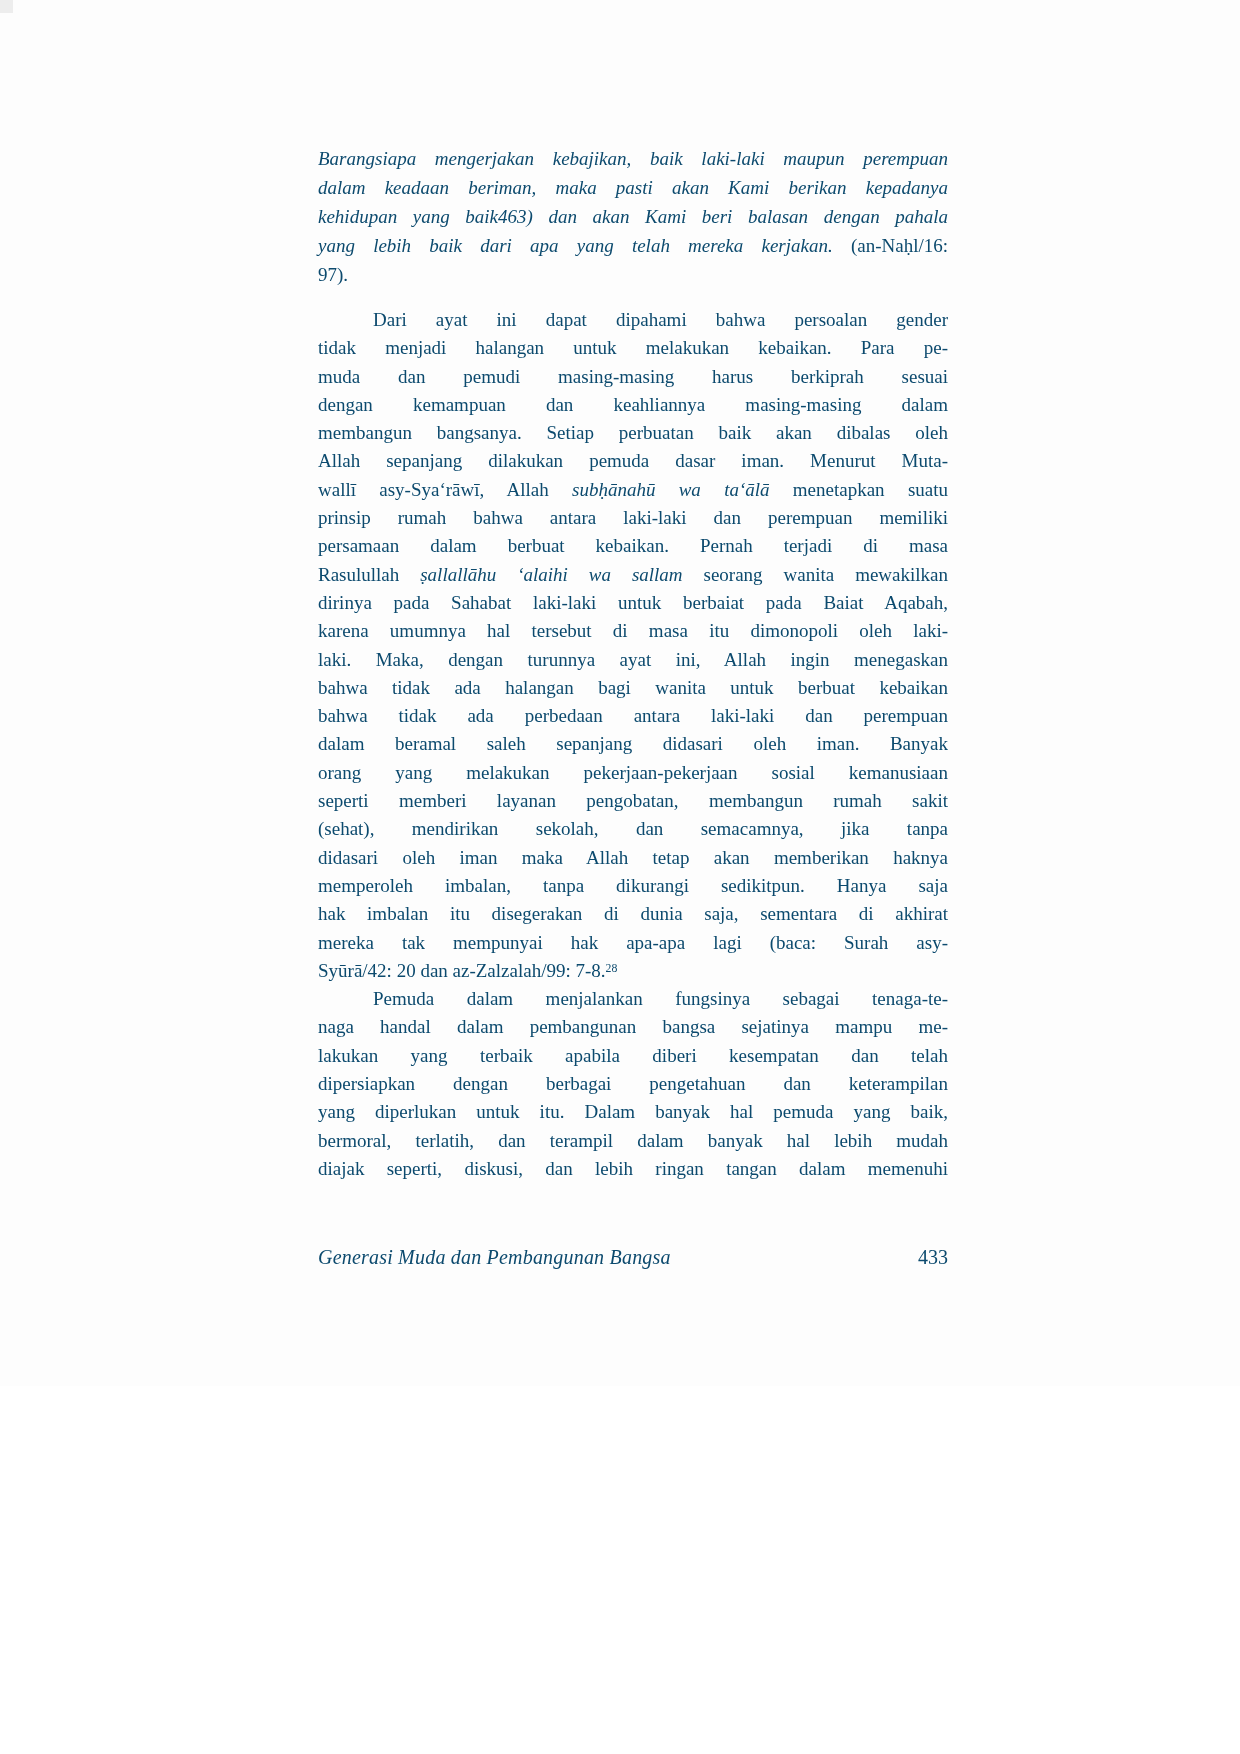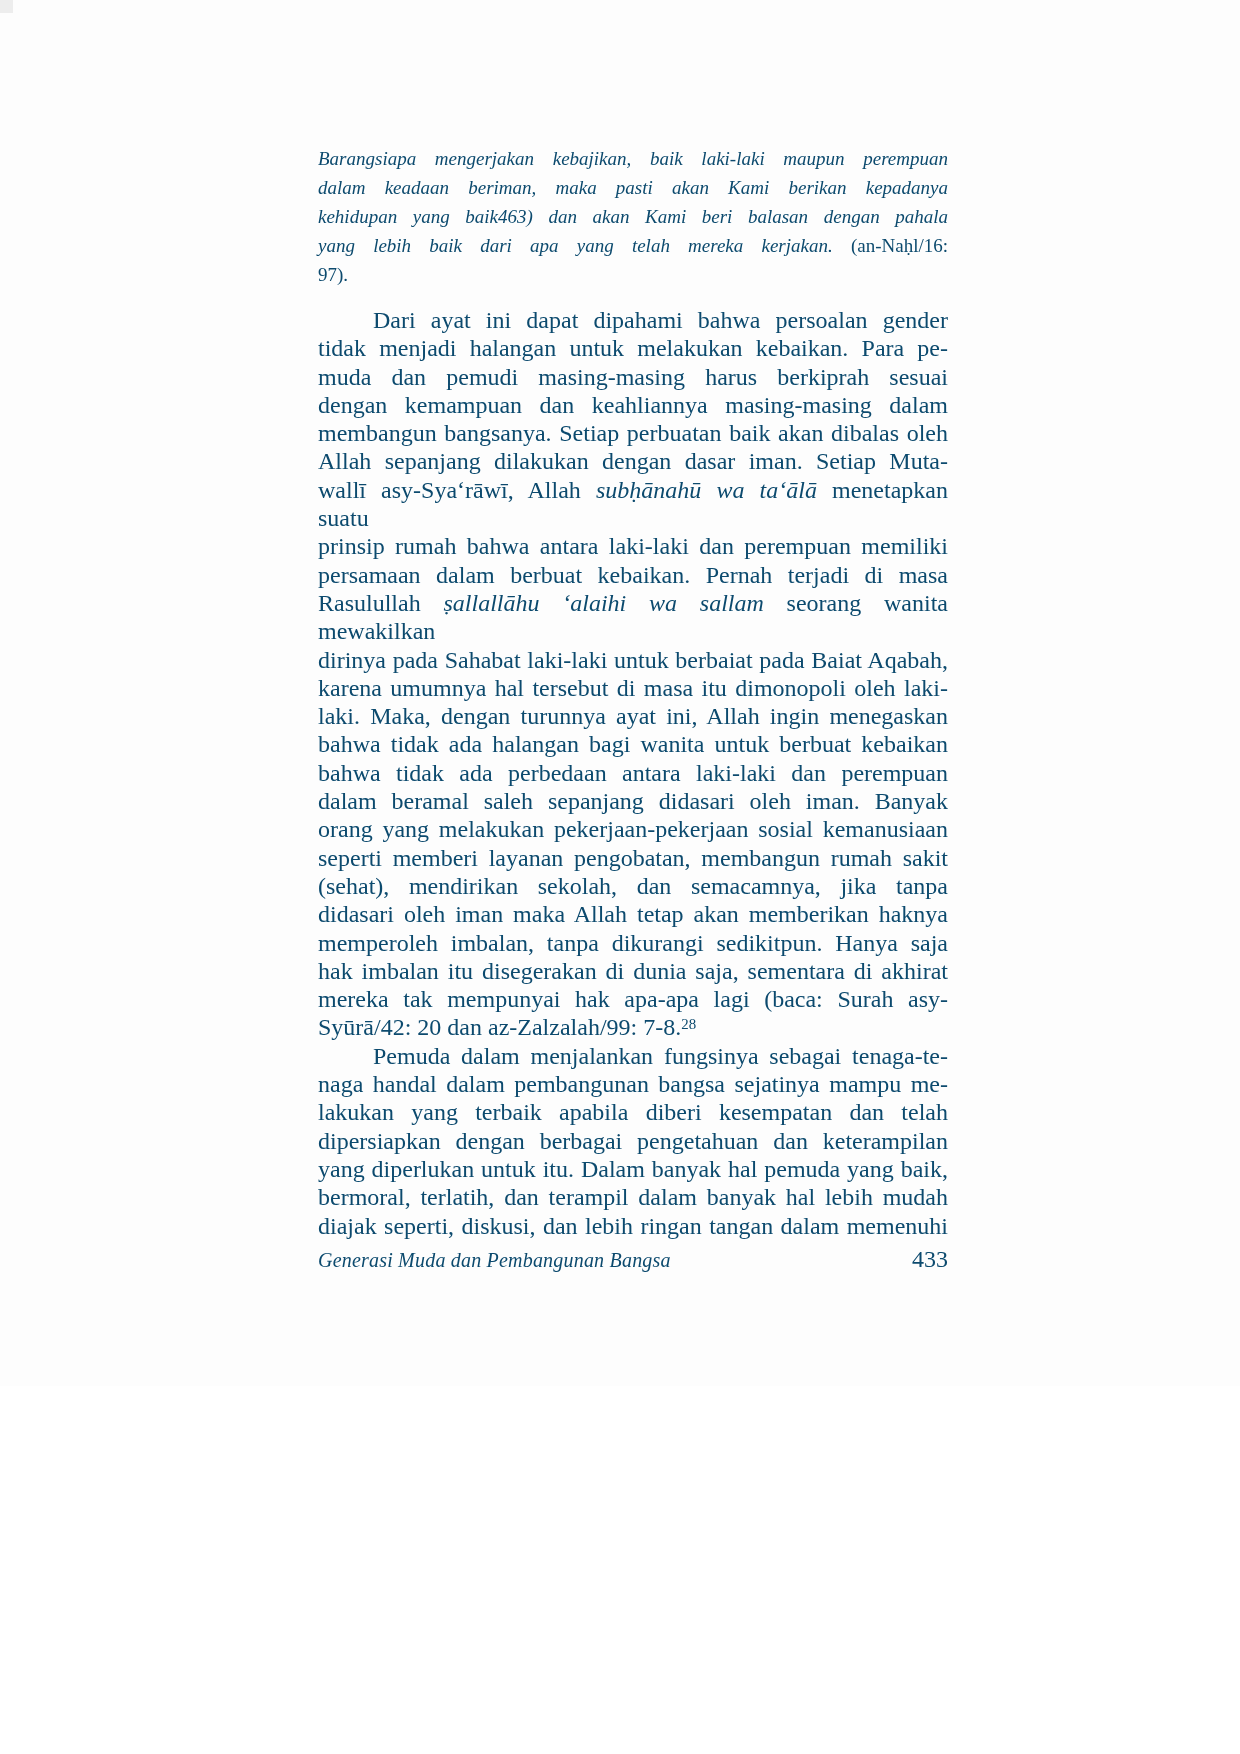--- a/index.html
+++ b/index.html
@@ -29,21 +29,21 @@
     left: 318px;
     top: 144px;
     width: 630px;
   }
   .quote-block {
     font-size: 19px;
     line-height: 29px;
     margin-bottom: 17px;
   }
   .body-block {
-    font-size: 24px;
+    font-size: 19px;
     line-height: 28.3px;
   }
   .line {
     text-align: justify;
     text-align-last: justify;
   }
   .line.natural {
     text-align: center;
     text-align-last: left;
   }
@@ -68,21 +68,21 @@
     display: flex;
     justify-content: space-between;
     align-items: baseline;
   }
   .running-title {
     font-style: italic;
     font-size: 20px;
     letter-spacing: 0.2px;
   }
   .page-number {
-    font-size: 24px;
+    font-size: 20px;
   }
 </style>
 </head>
 <body>
 
 <div class="page">
 
   <div class="scan-artifact"></div>
 
   <main class="text-column">
@@ -95,21 +95,21 @@
         <div class="line natural"><span>97).</span></div>
       </section>
 
     <section class="body-block">
       <div class="paragraph">
           <div class="line ind"><span>Dari ayat ini dapat dipahami bahwa persoalan gender</span></div>
           <div class="line"><span>tidak menjadi halangan untuk melakukan kebaikan. Para pe-</span></div>
           <div class="line"><span>muda dan pemudi masing-masing harus berkiprah sesuai</span></div>
           <div class="line"><span>dengan kemampuan dan keahliannya masing-masing dalam</span></div>
           <div class="line"><span>membangun bangsanya. Setiap perbuatan baik akan dibalas oleh</span></div>
-          <div class="line"><span>Allah sepanjang dilakukan dengan dasar iman. Setiap Muta-</span></div>
+          <div class="line"><span>Allah sepanjang dilakukan pemuda dasar iman. Menurut Muta-</span></div>
           <div class="line"><span>wallī asy-Sya‘rāwī, Allah </span><em>subḥānahū wa ta‘ālā</em><span> menetapkan suatu</span></div>
           <div class="line"><span>prinsip rumah bahwa antara laki-laki dan perempuan memiliki</span></div>
           <div class="line"><span>persamaan dalam berbuat kebaikan. Pernah terjadi di masa</span></div>
           <div class="line"><span>Rasulullah </span><em>ṣallallāhu ‘alaihi wa sallam</em><span> seorang wanita mewakilkan</span></div>
           <div class="line"><span>dirinya pada Sahabat laki-laki untuk berbaiat pada Baiat Aqabah,</span></div>
           <div class="line"><span>karena umumnya hal tersebut di masa itu dimonopoli oleh laki-</span></div>
           <div class="line"><span>laki. Maka, dengan turunnya ayat ini, Allah ingin menegaskan</span></div>
           <div class="line"><span>bahwa tidak ada halangan bagi wanita untuk berbuat kebaikan</span></div>
           <div class="line"><span>bahwa tidak ada perbedaan antara laki-laki dan perempuan</span></div>
           <div class="line"><span>dalam beramal saleh sepanjang didasari oleh iman. Banyak</span></div>

